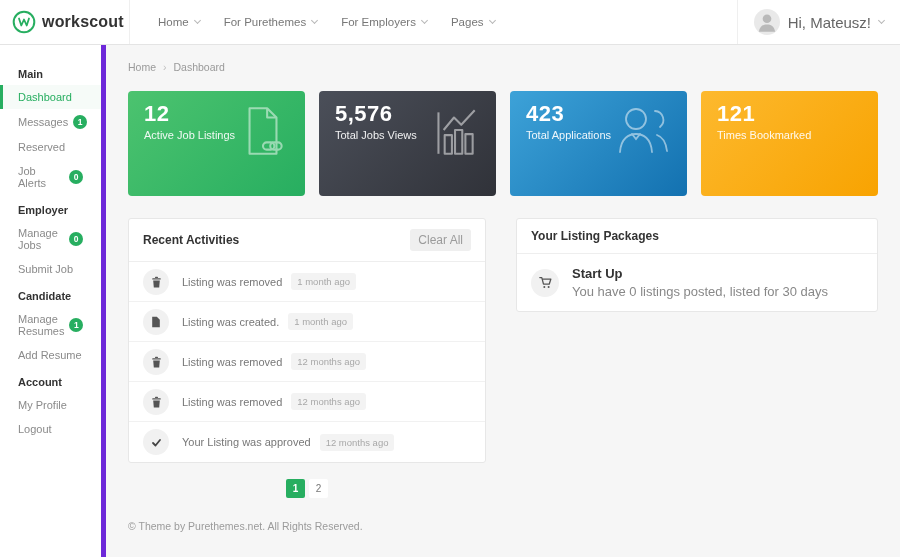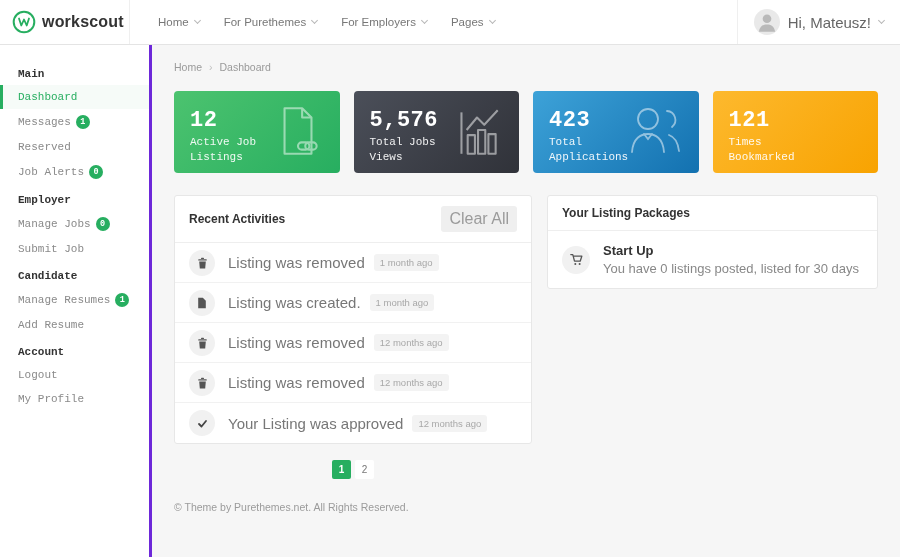--- a/index.html
+++ b/index.html
@@ -13,56 +13,56 @@
   .brand-text { font-weight:700; font-size:16px; color:#333; margin-left:6px; letter-spacing:.2px; }
   .nav { display:flex; align-items:center; padding-left:16px; gap:24px; flex:1; }
   .nav-item { font-size:11.5px; color:#777; display:flex; align-items:center; gap:6px; cursor:pointer; white-space:nowrap; }
   .chev { width:5px; height:5px; border-right:1.5px solid #b8b8b8; border-bottom:1.5px solid #b8b8b8; transform:rotate(45deg); margin-top:-3px; flex-shrink:0; }
   .user-area { border-left:1px solid #efefef; display:flex; align-items:center; gap:8px; padding:0 16px; cursor:pointer; }
   .avatar { width:26px; height:26px; border-radius:50%; background:#e9e9e9; overflow:hidden; flex-shrink:0; }
   .user-name { font-size:15px; color:#666; white-space:nowrap; }
 
   
   .layout { display:flex; height:512px; }
-  .sidebar { width:152px; flex-shrink:0; background:#fff; border-right:3px solid #6d28d9; padding-top:14px;font-family:Liberation Mono, monospace; }
+  .sidebar { width:106px; flex-shrink:0; background:#fff; border-right:5px solid #6d28d9; padding-top:14px; }
   .side-section-title { font-size:11px; font-weight:700; color:#333; padding:9px 18px 5px; }
   .side-item { font-size:11px; color:#8a8a8a; padding:6px 18px 6px 15px; border-left:3px solid transparent; display:flex; align-items:center; gap:5px; cursor:pointer; }
   .side-item.active { color:#27ae60; border-left-color:#27ae60; background:#f6fbf8; }
   .count-badge { background:#27ae60; color:#fff; font-size:8.5px; font-weight:700; min-width:14px; height:14px; line-height:14px; border-radius:7px; text-align:center; padding:0 2px; }
 
   .main { flex:1; padding:16px 22px 0; overflow:hidden; }
   .heading { font-size:20px; color:#4a4a4a; font-weight:600; margin:8px 0 7px; letter-spacing:.3px; }
   .breadcrumb { font-size:10.5px; color:#9a9a9a; display:flex; gap:7px; align-items:center; }
   .breadcrumb .bc-link { cursor:pointer; }
   .breadcrumb .sep { color:#c0c0c0; }
 
   
   .stats { display:flex; gap:14px; margin-top:18px; }
-  .stat-card { flex:1; height:82px; border-radius:4px; position:relative; padding:18px 16px; color:#fff; overflow:hidden;font-family:Liberation Mono, monospace; }
+  .stat-card { flex:1; height:105px; border-radius:4px; position:relative; padding:11px 16px; color:#fff; overflow:hidden; }
   .stat-value { font-size:22px; font-weight:700; letter-spacing:.5px; line-height:1.1; }
   .stat-label { font-size:11px; opacity:.92; margin-top:2px; max-width:100px; line-height:1.35; }
   .stat-icon { position:absolute; right:13px; top:11px; opacity:.5; }
   .stat-green  { background:linear-gradient(135deg,#4cc36f,#27ae60); }
   .stat-dark   { background:linear-gradient(135deg,#4b4f59,#303239); }
   .stat-blue   { background:linear-gradient(135deg,#3da2d8,#1371b0); }
   .stat-orange { background:linear-gradient(135deg,#fdb92e,#f8a301); }
 
   
-  .panels { display:flex; gap:15px; margin-top:22px; align-items:flex-start; }
+  .panels { display:flex; gap:30px; margin-top:22px; align-items:flex-start; }
   .col-left { width:358px; flex-shrink:0; }
   .col-right { flex:1; }
   .panel { background:#fff; border:1px solid #e7e7e7; border-radius:3px; }
   .panel-header { display:flex; align-items:center; justify-content:space-between; padding:10px 14px; border-bottom:1px solid #eee; }
   .panel-title { font-size:12px; font-weight:700; color:#333; }
-  .clear-btn { background:#efefef; color:#9b9b9b; font-size:16px; padding:4px 8px; border-radius:3px; border:none; cursor:pointer; font-family:inherit; }
+  .clear-btn { background:#efefef; color:#9b9b9b; font-size:12px; padding:4px 8px; border-radius:3px; border:none; cursor:pointer; font-family:inherit; }
 
   .activity-row { display:flex; align-items:center; padding:0 14px; height:40px; border-bottom:1px solid #f1f1f1; }
   .activity-row:last-child { border-bottom:none; }
   .act-icon { width:26px; height:26px; border-radius:50%; background:#f1f1f1; display:flex; align-items:center; justify-content:center; flex-shrink:0; }
-  .act-text { font-size:15px; color:#777; margin-left:13px; white-space:nowrap; }
+  .act-text { font-size:11px; color:#777; margin-left:13px; white-space:nowrap; }
   .time-badge { font-size:9.5px; color:#a8a8a8; background:#f3f3f3; padding:3px 6px; border-radius:3px; margin-left:9px; white-space:nowrap; }
 
   .pagination { display:flex; gap:4px; justify-content:center; margin-top:16px; }
   .page-btn { width:19px; height:19px; font-size:10px; display:flex; align-items:center; justify-content:center; background:#fff; color:#777; border-radius:2px; border:none; cursor:pointer; font-family:inherit; }
   .page-btn.active { background:#27ae60; color:#fff; font-weight:700; }
 
   .pkg-row { display:flex; align-items:center; gap:13px; padding:12px 14px; }
   .pkg-icon { width:28px; height:28px; border-radius:50%; background:#f1f1f1; display:flex; align-items:center; justify-content:center; flex-shrink:0; }
   .pkg-name { font-size:13px; font-weight:700; color:#333; }
   .pkg-desc { font-size:13px; color:#888; margin-top:3px; }
@@ -146,24 +146,24 @@
       <div class="side-item">
         <span>Manage Resumes</span>
         <span class="count-badge">1</span>
       </div>
       <div class="side-item">
         <span>Add Resume</span>
       </div>
 
       <div class="side-section-title">Account</div>
       <div class="side-item">
+        <span>My Profile</span>
+      </div>
+      <div class="side-item">
         <span>Logout</span>
-      </div>
-      <div class="side-item">
-        <span>My Profile</span>
       </div>
     </aside>
 
     <main class="main">
       <div class="breadcrumb">
         <span class="bc-link">Home</span>
         <span class="sep">›</span>
         <span>Dashboard</span>
       </div>
 

